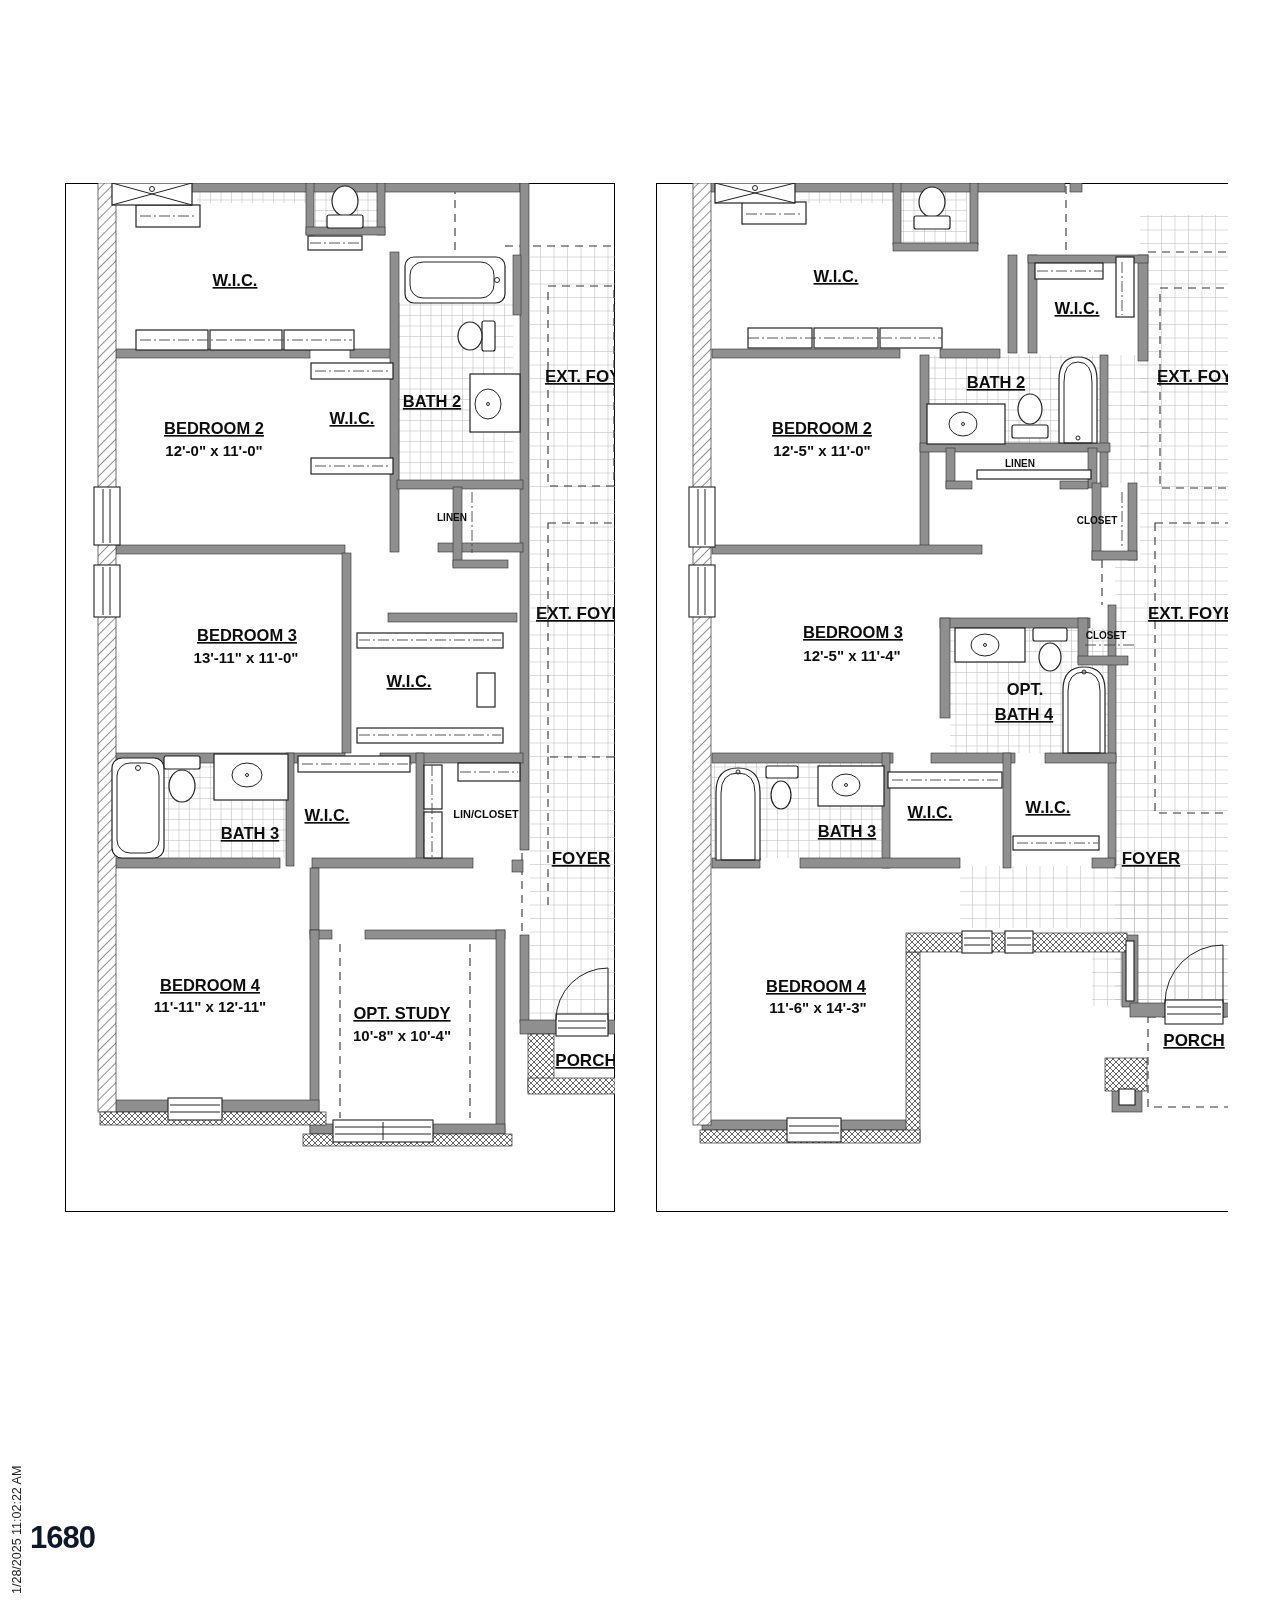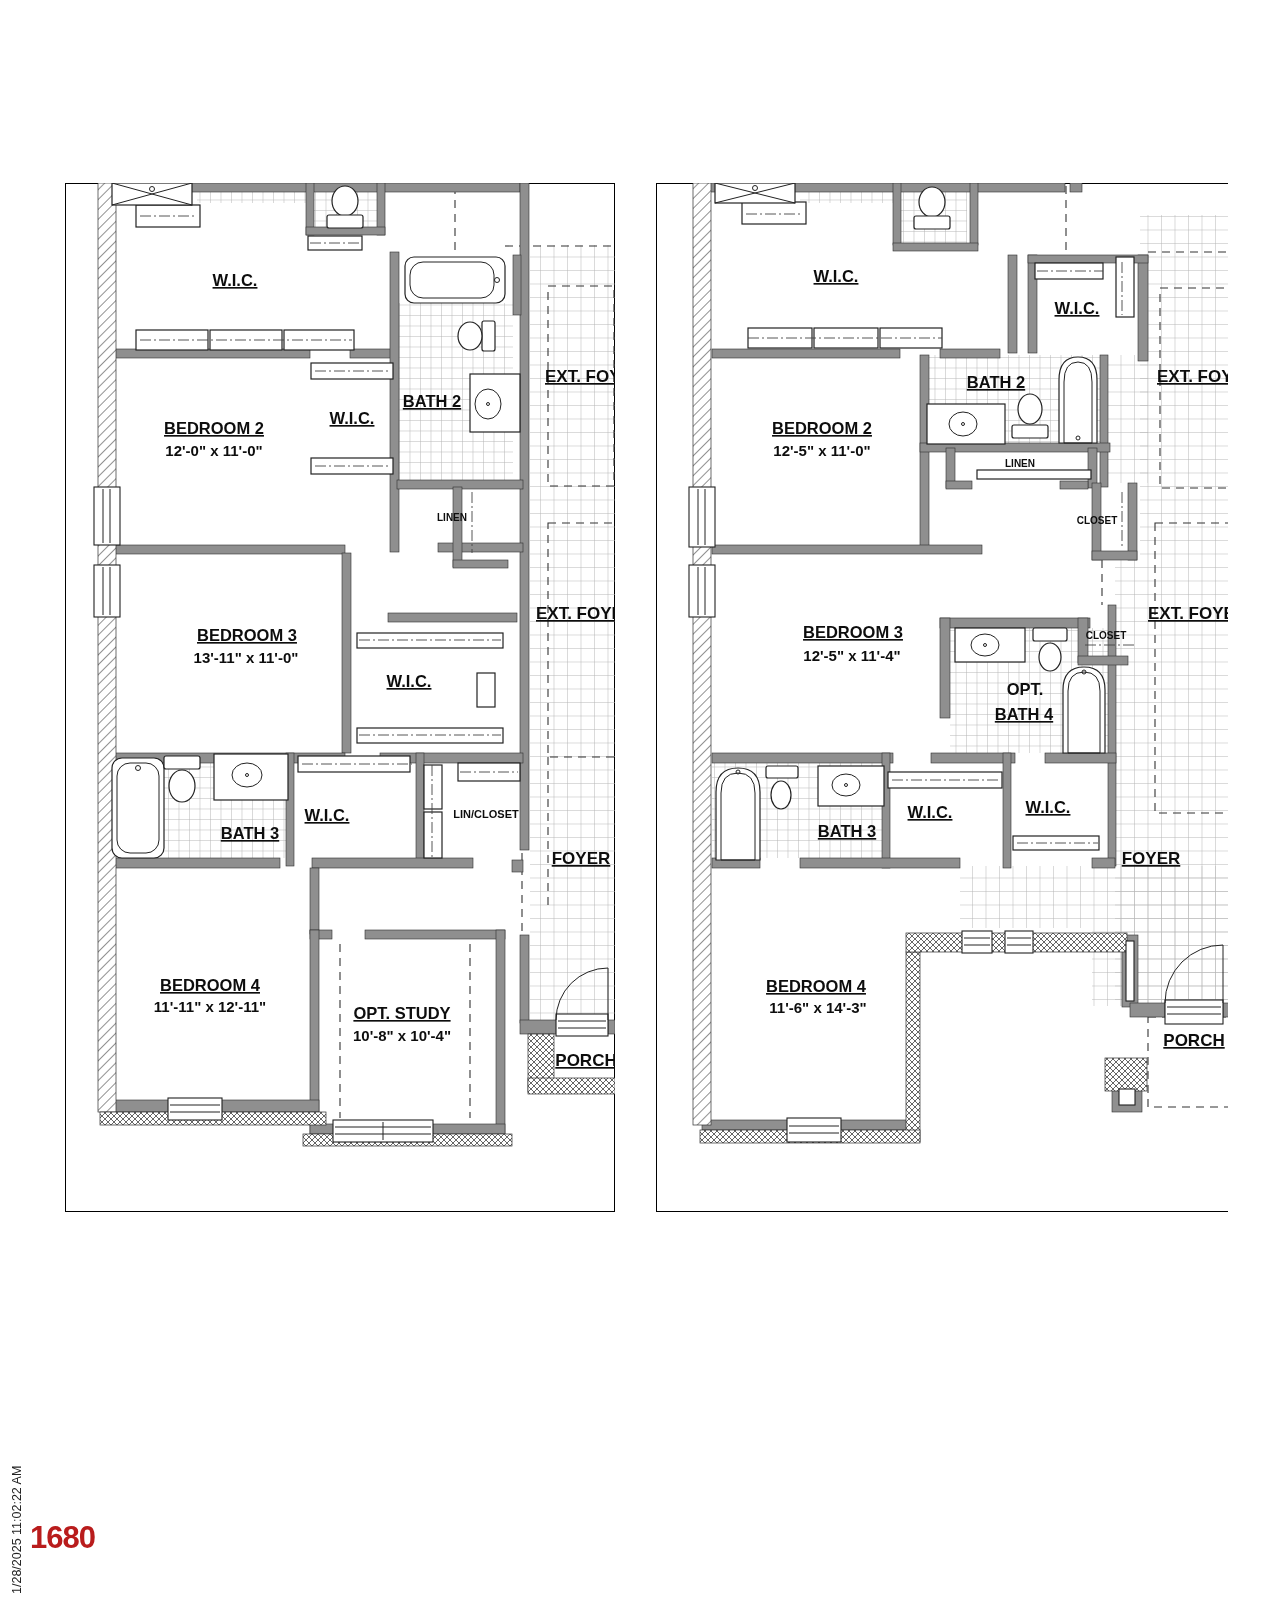--- a/index.html
+++ b/index.html
@@ -19,21 +19,21 @@
   .win{fill:#fff;stroke:#222;stroke-width:1.1;}
   text{fill:#0d0d0d;font-weight:bold;}
   .lbl{font-size:16.5px;text-decoration:underline;}
   .lbln{font-size:16.5px;}
   .dim{font-size:15px;}
   .lbl2{font-size:17px;text-decoration:underline;}
   .sm{font-size:10px;}
   .sm2{font-size:11px;}
   .ts{position:absolute;left:10px;top:1594px;transform:rotate(-90deg);transform-origin:0 0;
       font-size:12.5px;color:#222;white-space:nowrap;font-weight:normal;}
-  .sheetnum{position:absolute;left:30px;top:1520px;font-size:31px;font-weight:bold;color:#b91c1c;letter-spacing:-1px;}
+  .sheetnum{position:absolute;left:30px;top:1520px;font-size:31px;font-weight:bold;color:#0f172a;letter-spacing:-1px;}
 </style>
 </head>
 <body>
 
 <div class="sheet">
 
 <svg width="0" height="0" style="position:absolute">
   <defs>
     <pattern id="tileBP" width="13.5" height="13.5" patternUnits="userSpaceOnUse">
       <path d="M13.5 0H0V13.5" fill="none" stroke="#b5b5b5" stroke-width="1"></path>

